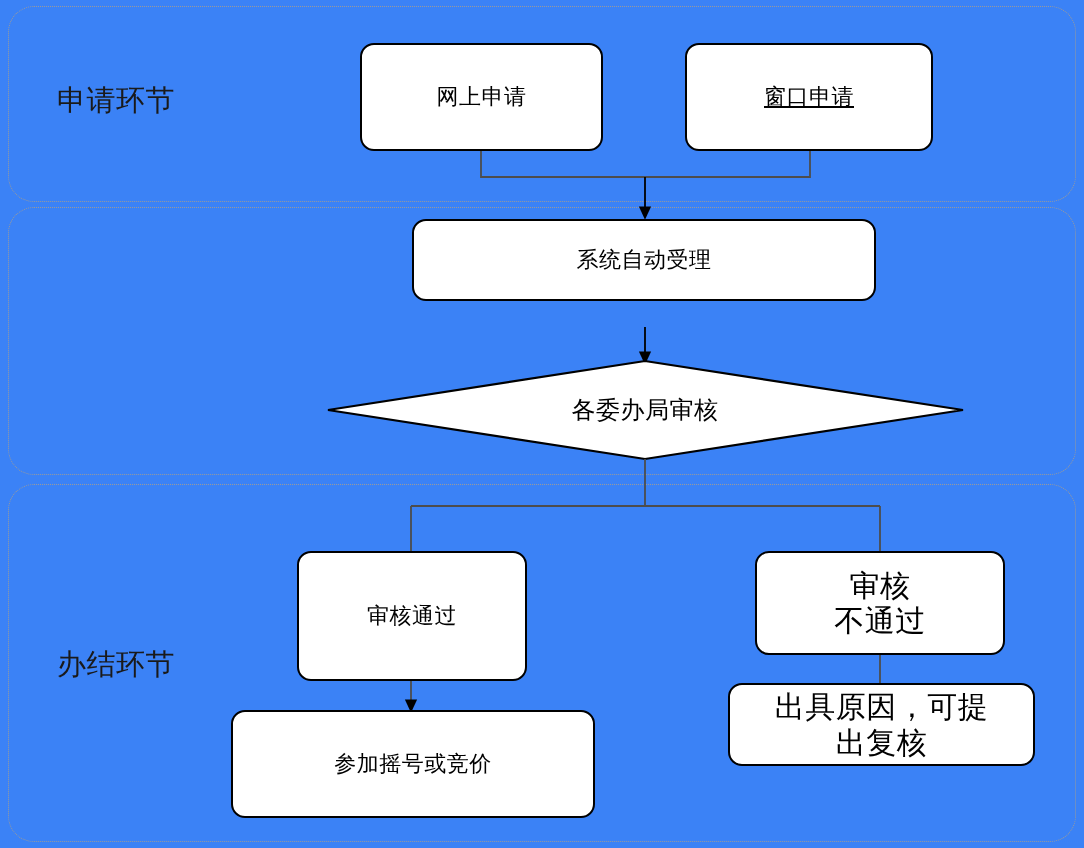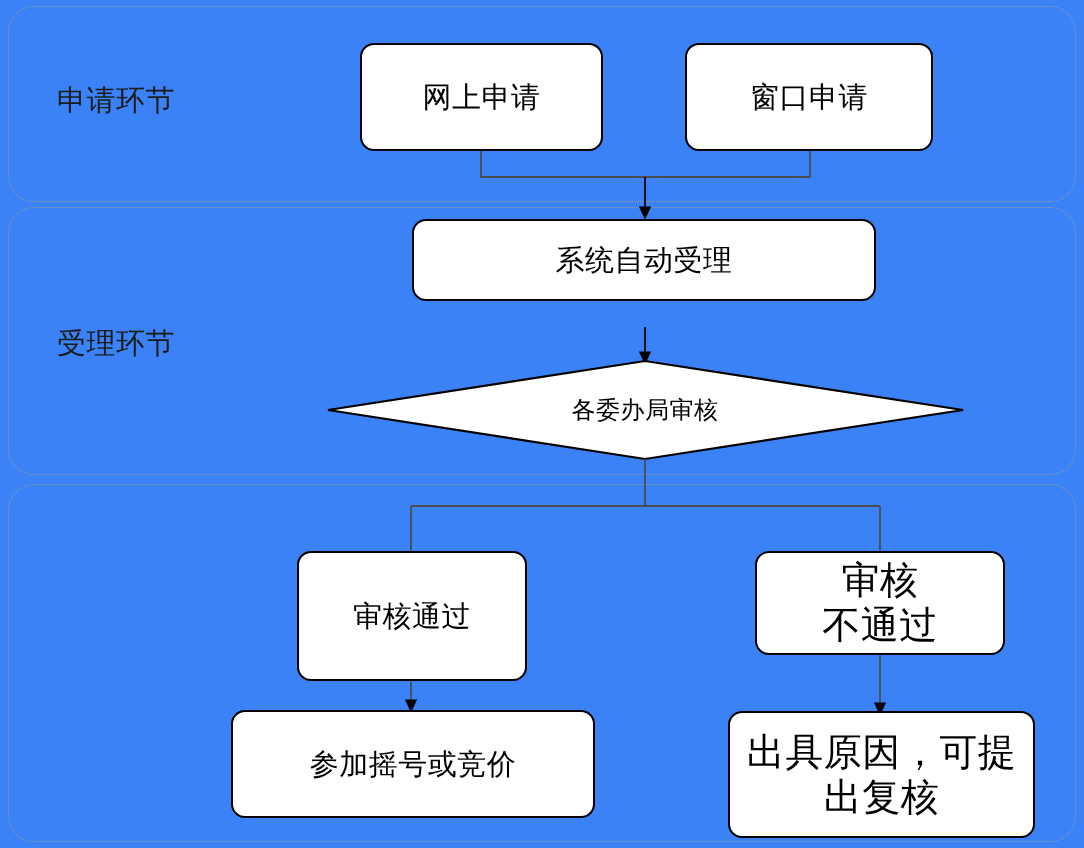--- a/index.html
+++ b/index.html
@@ -38,28 +38,28 @@
   .node {
     position: absolute;
     box-sizing: border-box;
     border: 2px solid #000000;
     border-radius: 14px;
     background: #ffffff;
     display: flex;
     align-items: center;
     justify-content: center;
     text-align: center;
-    font-size: 29px;
+    font-size: 22px;
     line-height: 1.18;
     color: #000000;
     letter-spacing: 0.5px;
     white-space: pre-line;
   }
   .node.tight {
-    font-size: 38px;
+    font-size: 30px;
   }
   
   #wires {
     position: absolute;
     left: 0;
     top: 0;
     width: 1084px;
     height: 848px;
     pointer-events: none;
   }
@@ -75,23 +75,23 @@
 </style>
 </head>
 <body>
 
 <div id="canvas">
 
   <div class="lane" style="left:8px; top:6px; width:1068px; height:196px;"></div>
   <div class="lane-label" style="left:57px; top:83px;">申请环节</div>
 
   <div class="lane" style="left:8px; top:207px; width:1068px; height:268px;"></div>
-  <div class="lane-label" style="left:57px; top:326px;">受理环节</div>
 
   <div class="lane" style="left:8px; top:484px; width:1068px; height:358px;"></div>
+  <div class="lane-label" style="left:57px; top:647px;">办结环节</div>
 
   <svg id="wires" viewBox="0 0 1084 848" xmlns="http://www.w3.org/2000/svg">
     <defs>
       <marker id="arrowhead" markerWidth="9" markerHeight="9" refX="4.2" refY="4.2" orient="auto" markerUnits="strokeWidth">
         <path d="M0.6,0.8 L8.0,4.2 L0.6,7.6 z" fill="#000000"></path>
       </marker>
     </defs>
 
     <g stroke="#4d4d4d" stroke-width="1.8" fill="none">
       <path d="M481,151 L481,177 L810,177 L810,151"></path>
@@ -116,29 +116,29 @@
       <path d="M411,657 L411,706"></path>
     </g>
 
     <g stroke="#4d4d4d" stroke-width="1.8" fill="none" marker-end="url(#arrowhead)">
       <path d="M880,655 L880,709"></path>
     </g>
   </svg>
 
   <div class="node" style="left:360px; top:43px; width:243px; height:108px;">网上申请</div>
 
-  <div class="node" style="left:685px; top:43px; width:248px; height:108px;">窗口申请</div>
+  <div class="node" style="left:685px; top:43px; width:248px; height:108px;text-decoration:underline;">窗口申请</div>
 
   <div class="node" style="left:412px; top:219px; width:464px; height:82px;">系统自动受理</div>
 
   <div class="decision-label" style="left:645px; top:410px; transform:translate(-50%,-50%);">各委办局审核</div>
 
   <div class="node" style="left:297px; top:551px; width:230px; height:130px;">审核通过</div>
 
   <div class="node tight" style="left:755px; top:551px; width:250px; height:104px;">审核
 不通过</div>
 
   <div class="node" style="left:231px; top:710px; width:364px; height:108px;">参加摇号或竞价</div>
 
-  <div class="node tight" style="left:728px; top:711px; width:307px; height:127px;">出具原因，可提
+  <div class="node tight" style="left:728px; top:683px; width:307px; height:83px;">出具原因，可提
 出复核</div>
 
 </div>
 
 </body></html>

